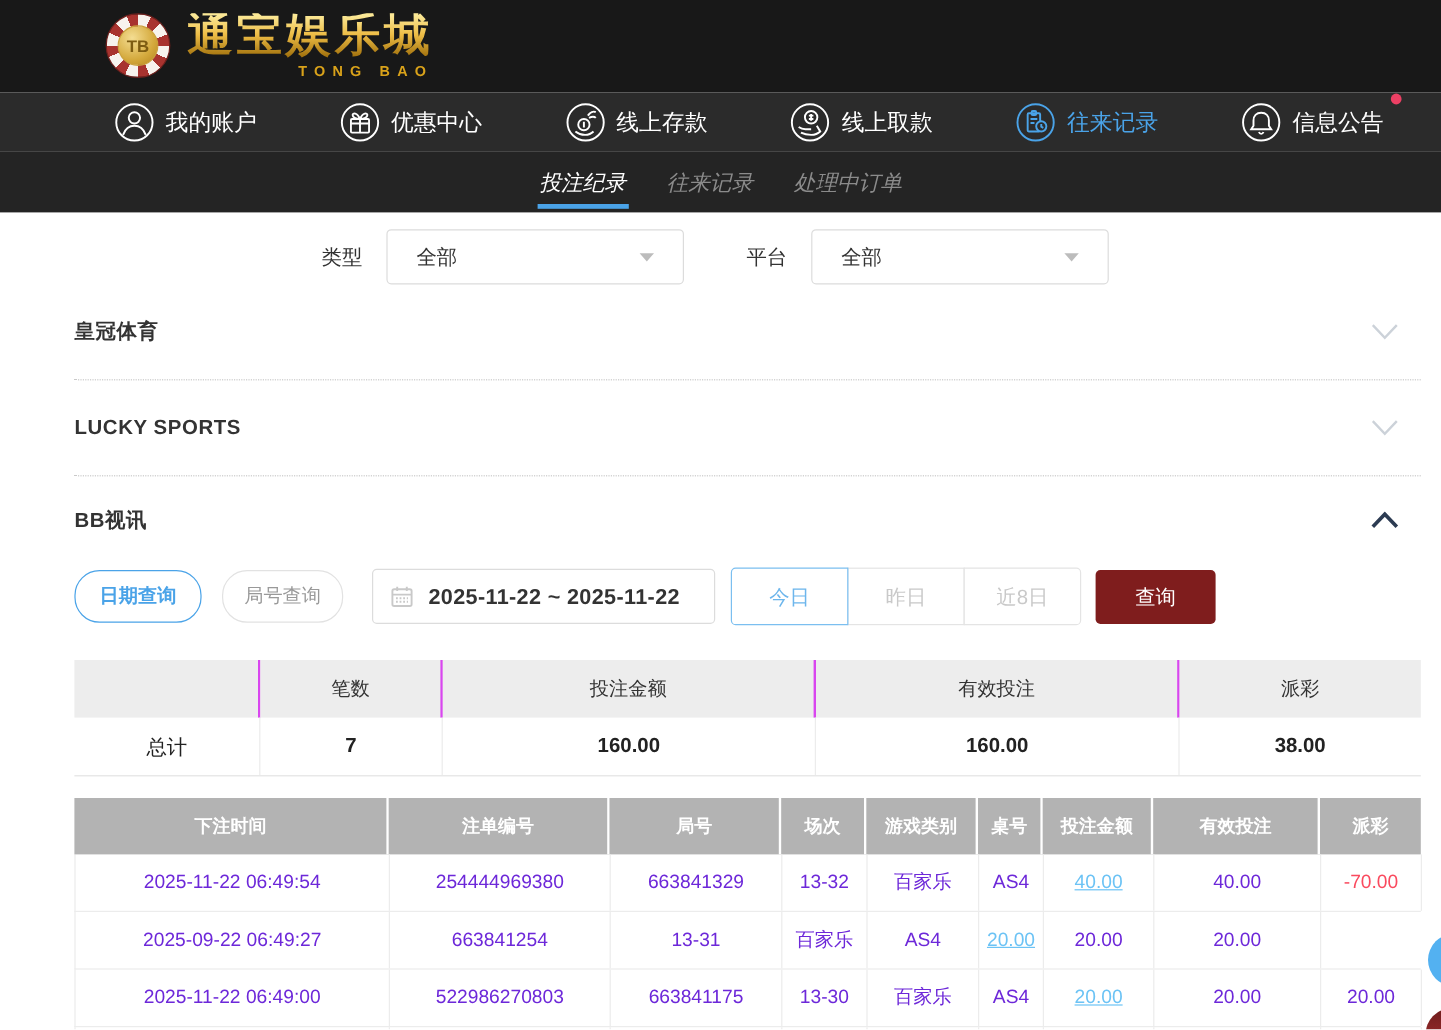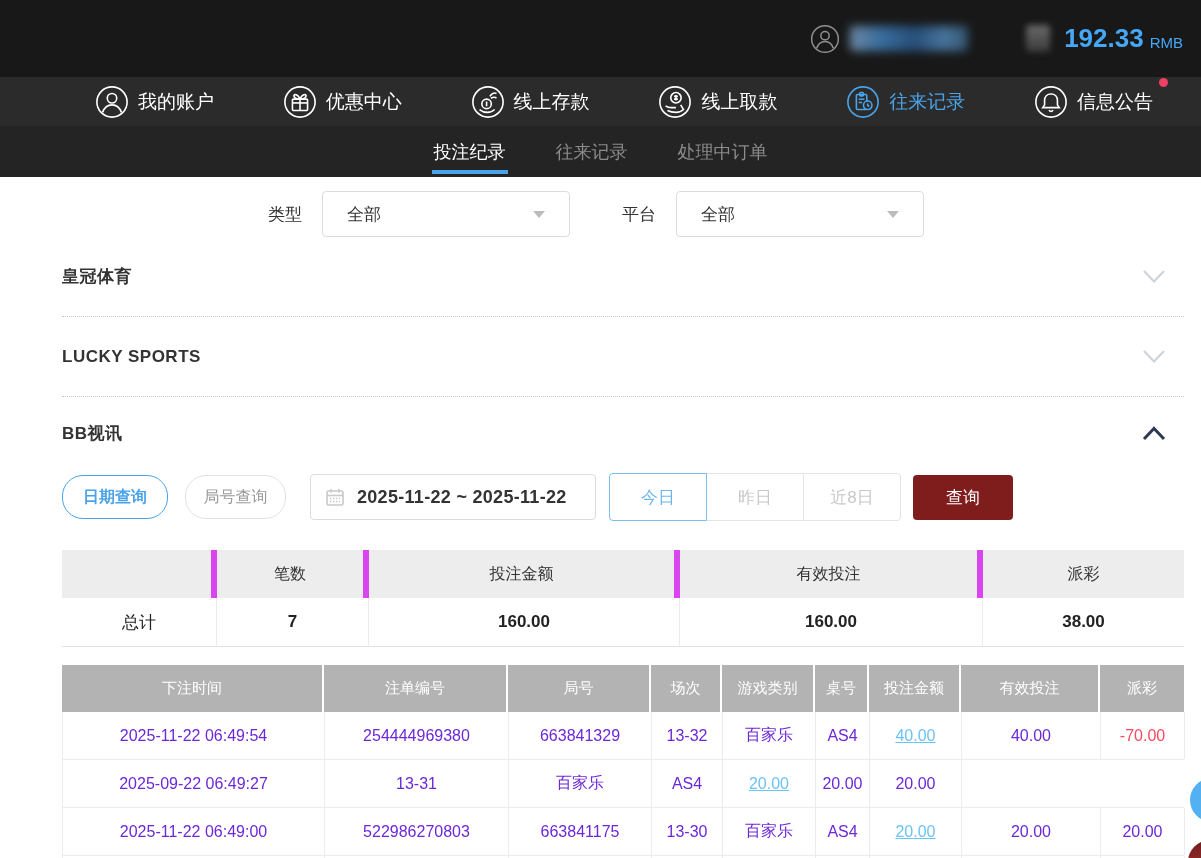--- a/index.html
+++ b/index.html
@@ -36,21 +36,21 @@
   .nav { height:49px; background:#2b2b2b; display:flex; align-items:center;
          justify-content:space-between; padding:0 48px 0 95px; }
   .nav-item { display:flex; align-items:center; gap:9px; color:#fff; font-size:19px;
          cursor:pointer; position:relative; }
   .nav-item.active { color:#4aa3e8; }
   .nav-ic { display:flex; }
   .red-dot { position:absolute; top:-7px; right:-15px; width:9px; height:9px;
          border-radius:50%; background:#ec4064; }
 
   
-  .subnav { height:51px; background:#242424; display:flex; justify-content:center; gap:46px; }
+  .subnav { height:51px; background:#242424; display:flex; justify-content:center; gap:30px;font-style:italic; }
   .subtab { display:flex; align-items:center; font-size:18px; color:#8b8b8b;
          cursor:pointer; position:relative; padding:0 2px; }
   .subtab.active { color:#fff; }
   .subtab.active::after { content:""; position:absolute; left:0; right:0; bottom:3px;
          height:4px; background:#4aa3e8; }
 
   
   .content { width:1122px; margin-left:62px; }
 
   .filter-row { margin-top:14px; height:46px; display:flex; align-items:center; padding-left:206px; }
@@ -90,34 +90,34 @@
   .seg.active { border-color:#7bbff0; color:#6db6ec; position:relative; z-index:1; }
   .btn-search { margin-left:12px; width:100px; height:45px; background:#7f1d1d; color:#fff;
          font-size:17px; border:none; border-radius:4px; display:flex; align-items:center;
          justify-content:center; cursor:pointer; }
 
   
   .sum-table { margin-top:29px; }
   .sum-head, .sum-body { display:grid; grid-template-columns:155px 152px 311px 303px 201px; }
   .sum-head { height:48px; }
   .sum-head .cell { background:#ededed; display:flex; align-items:center; justify-content:center;
-         font-size:16px; color:#333; border-right:6px solid #d946ef; }
+         font-size:16px; color:#333; border-right:2px solid #d946ef; }
   .sum-head .cell:last-child { border-right:none; }
   .sum-body { height:49px; border-bottom:1px solid #e3e3e3; }
   .sum-body .cell { display:flex; align-items:center; justify-content:center; font-size:17px;
          color:#222; font-weight:bold; border-right:1px solid #ececec; }
   .sum-body .cell:last-child { border-right:none; }
   .sum-body .cell.rowlabel { font-weight:normal; }
 
   
   .det-table { margin-top:18px; }
   .det-head, .det-row { display:grid;
          grid-template-columns:262px 184px 143px 71px 93px 54px 92px 139px 84px; }
   .det-head { height:47px; }
-  .det-head .cell { background:#b3b3b3; color:#fff; font-size:15px; font-weight:normal;
+  .det-head .cell { background:#b3b3b3; color:#fff; font-size:15px; font-weight:bold;
          display:flex; align-items:center; justify-content:center; border-right:2px solid #fff; }
   .det-head .cell:last-child { border-right:none; }
   .det-row { height:48px; border-bottom:1px solid #ececec; border-left:1px solid #ececec; }
   .det-row .cell { display:flex; align-items:center; justify-content:center; font-size:16px;
          color:#6d28d9; border-right:1px solid #ececec; }
   .det-row .cell.link { color:#6cc3f5; text-decoration:underline; cursor:pointer; }
   .det-row .cell.neg { color:#fa4a5e; }
   .det-row.partial { height:8px; border-bottom:none; }
 
   
@@ -126,32 +126,28 @@
          justify-content:center; cursor:pointer; }
   .float-red { position:absolute; left:1188px; top:840px; width:44px; height:44px;
          border-radius:50%; background:linear-gradient(180deg,#6e1d1d,#b23333); cursor:pointer; }
 </style>
 </head>
 <body>
 
 <div class="page">
 
   <div class="top">
-    <div class="top-right">
-      <span class="avatar-ic">
-        <svg width="30" height="30" viewBox="0 0 36 36" fill="none" stroke="currentColor" stroke-width="1.8">
-          <circle cx="18" cy="18" r="16"></circle>
-          <circle cx="18" cy="14" r="5"></circle>
-          <path d="M8 29c2-5.5 5.6-8 10-8s8 2.5 10 8"></path>
-        </svg>
-      </span>
-      <div class="blur-name"></div>
-      <div class="blur-wallet"></div>
-      <div class="amount">192.33</div>
-      <div class="currency">RMB</div>
+    <div class="logo">
+      <div class="chip">
+        <div class="chip-inner">TB</div>
+      </div>
+      <div class="logo-txt">
+        <div class="logo-title">通宝娱乐城</div>
+        <div class="logo-sub">TONG BAO</div>
+      </div>
     </div>
   </div>
 
   <div class="nav">
     <div class="nav-item">
       <span class="nav-ic">
         <svg width="34" height="34" viewBox="0 0 36 36" fill="none" stroke="currentColor" stroke-width="1.7">
           <circle cx="18" cy="18" r="16"></circle>
             <circle cx="18" cy="14" r="5"></circle>
           <path d="M8 29c2-5.5 5.6-8 10-8s8 2.5 10 8"></path>
@@ -330,20 +326,21 @@
         <div class="cell">13-32</div>
         <div class="cell">百家乐</div>
         <div class="cell">AS4</div>
         <div class="cell link">40.00</div>
         <div class="cell">40.00</div>
         <div class="cell neg">-70.00</div>
       </div>
 
       <div class="det-row">
         <div class="cell">2025-09-22 06:49:27</div>
+        <div class="cell">663841254</div>
         <div class="cell">13-31</div>
         <div class="cell">百家乐</div>
         <div class="cell">AS4</div>
         <div class="cell link">20.00</div>
         <div class="cell">20.00</div>
         <div class="cell">20.00</div>
       </div>
 
       <div class="det-row">
         <div class="cell">2025-11-22 06:49:00</div>

